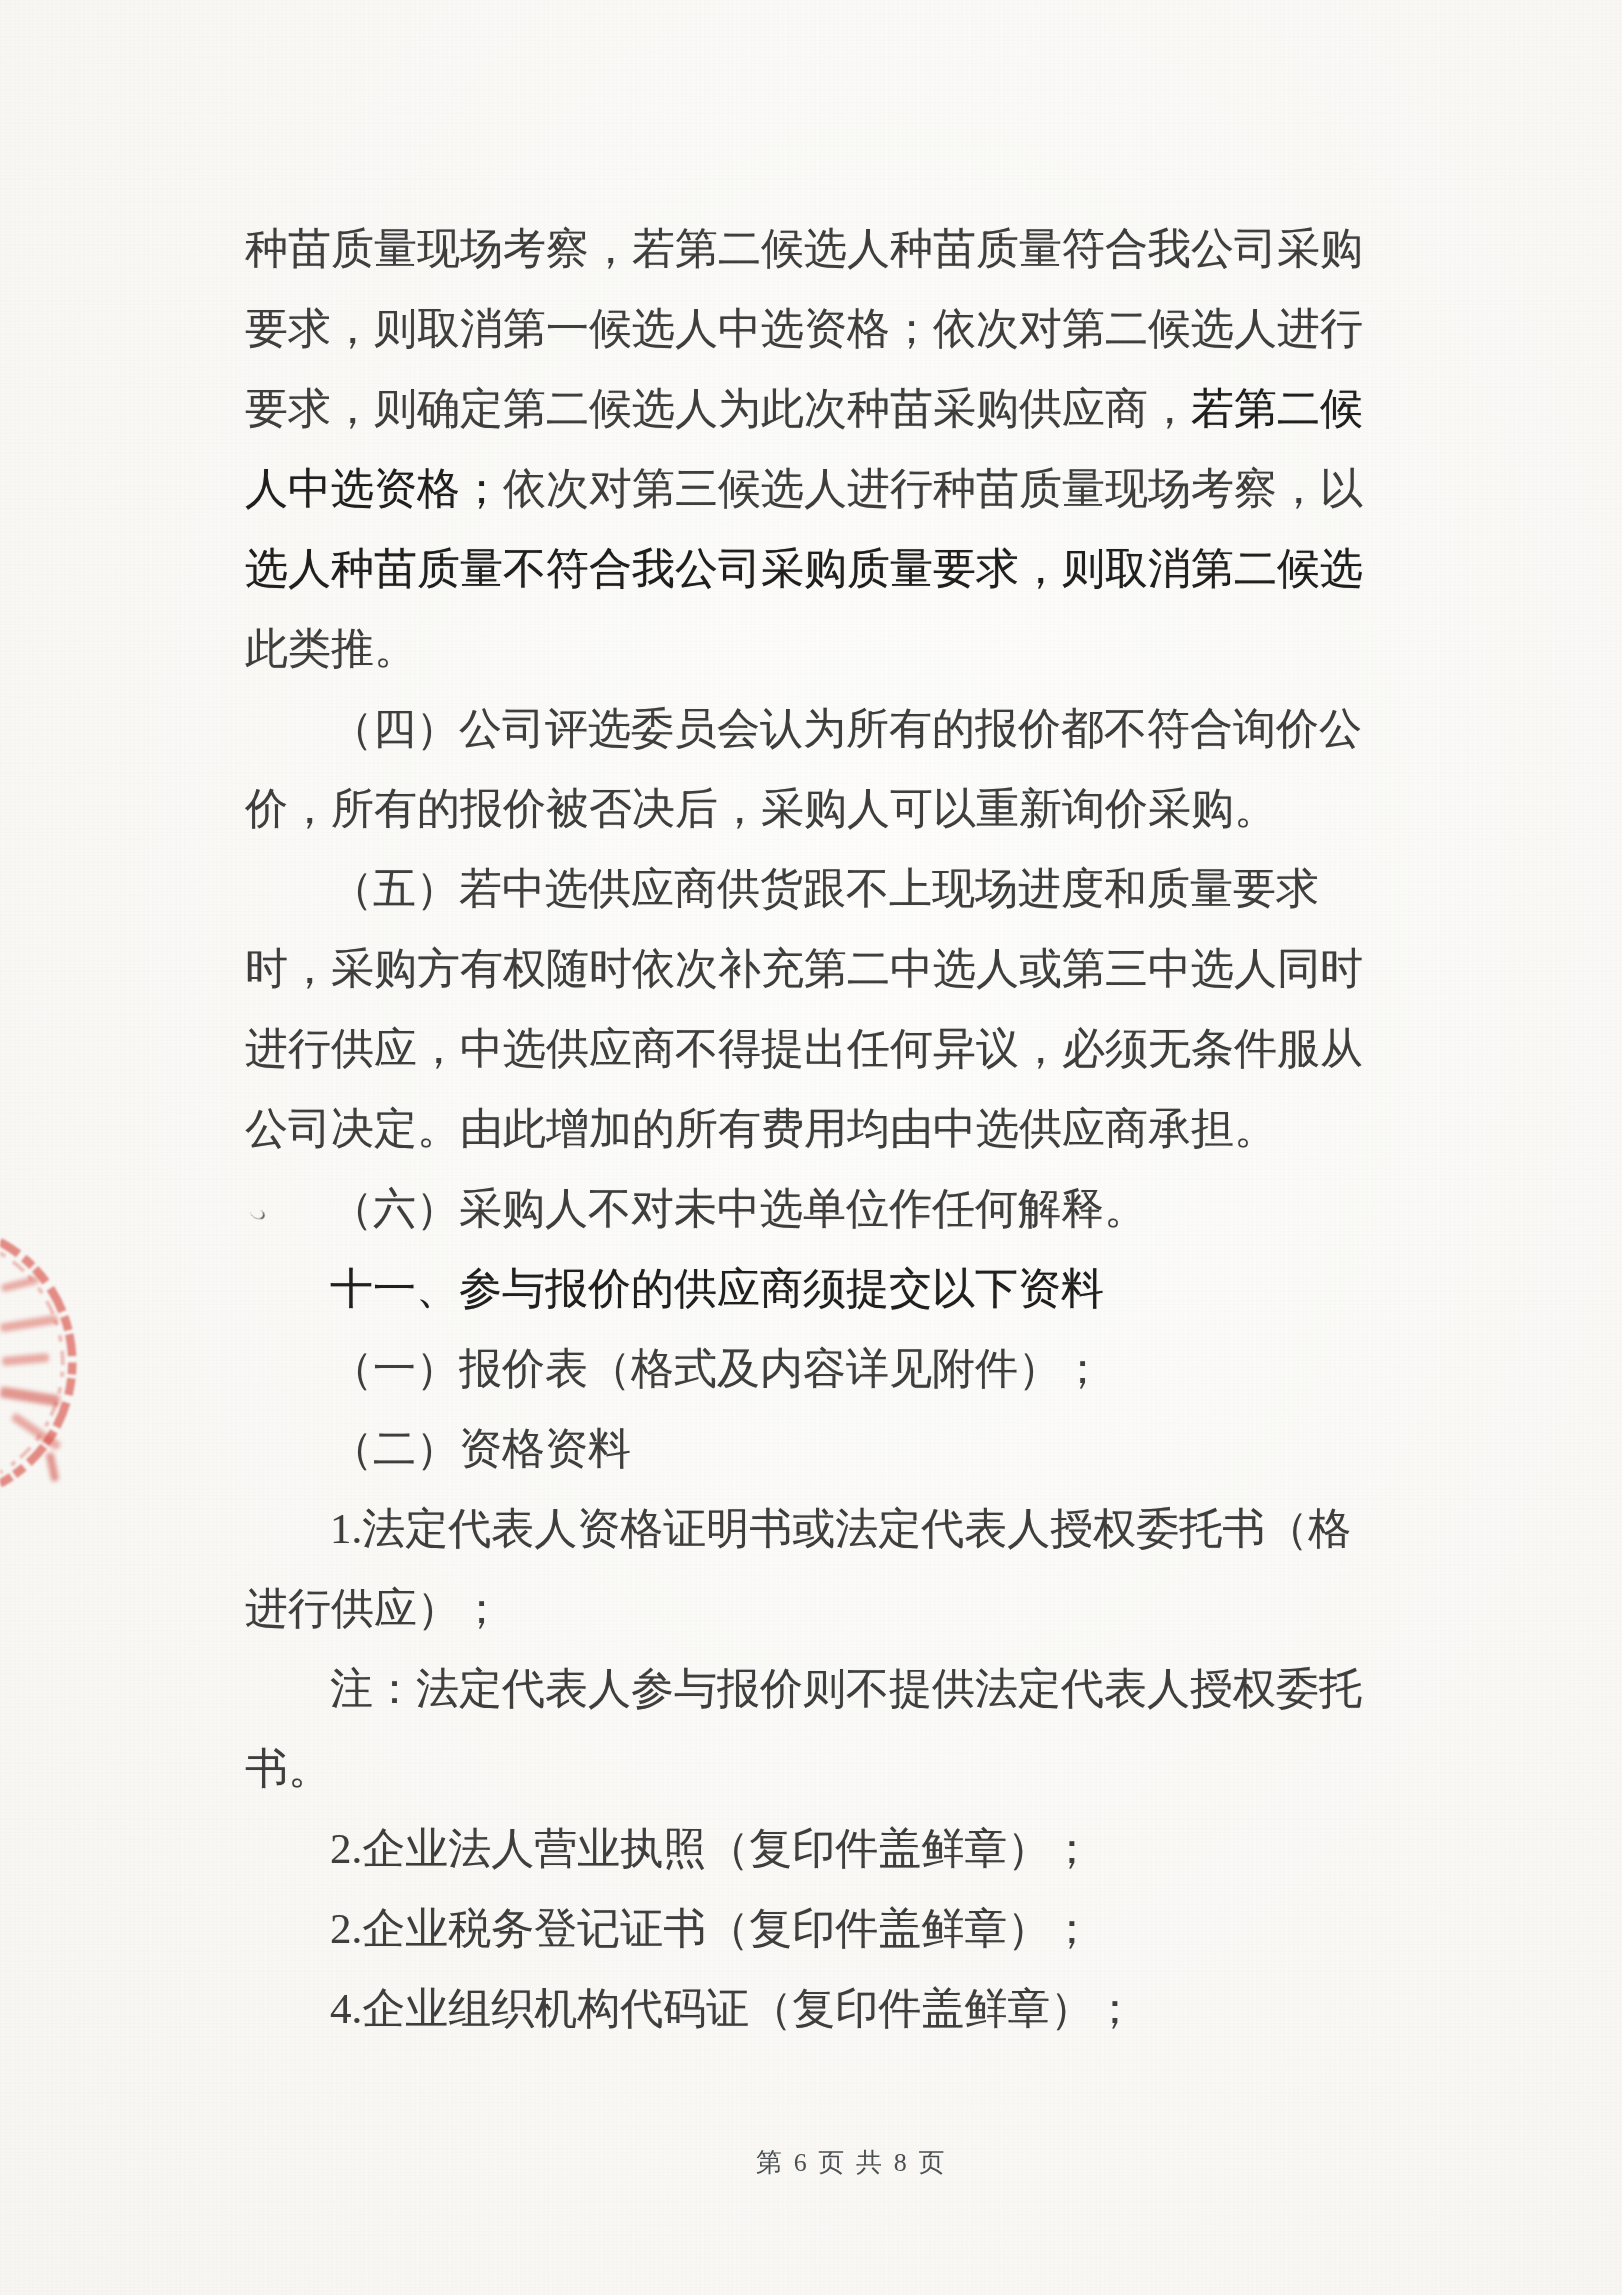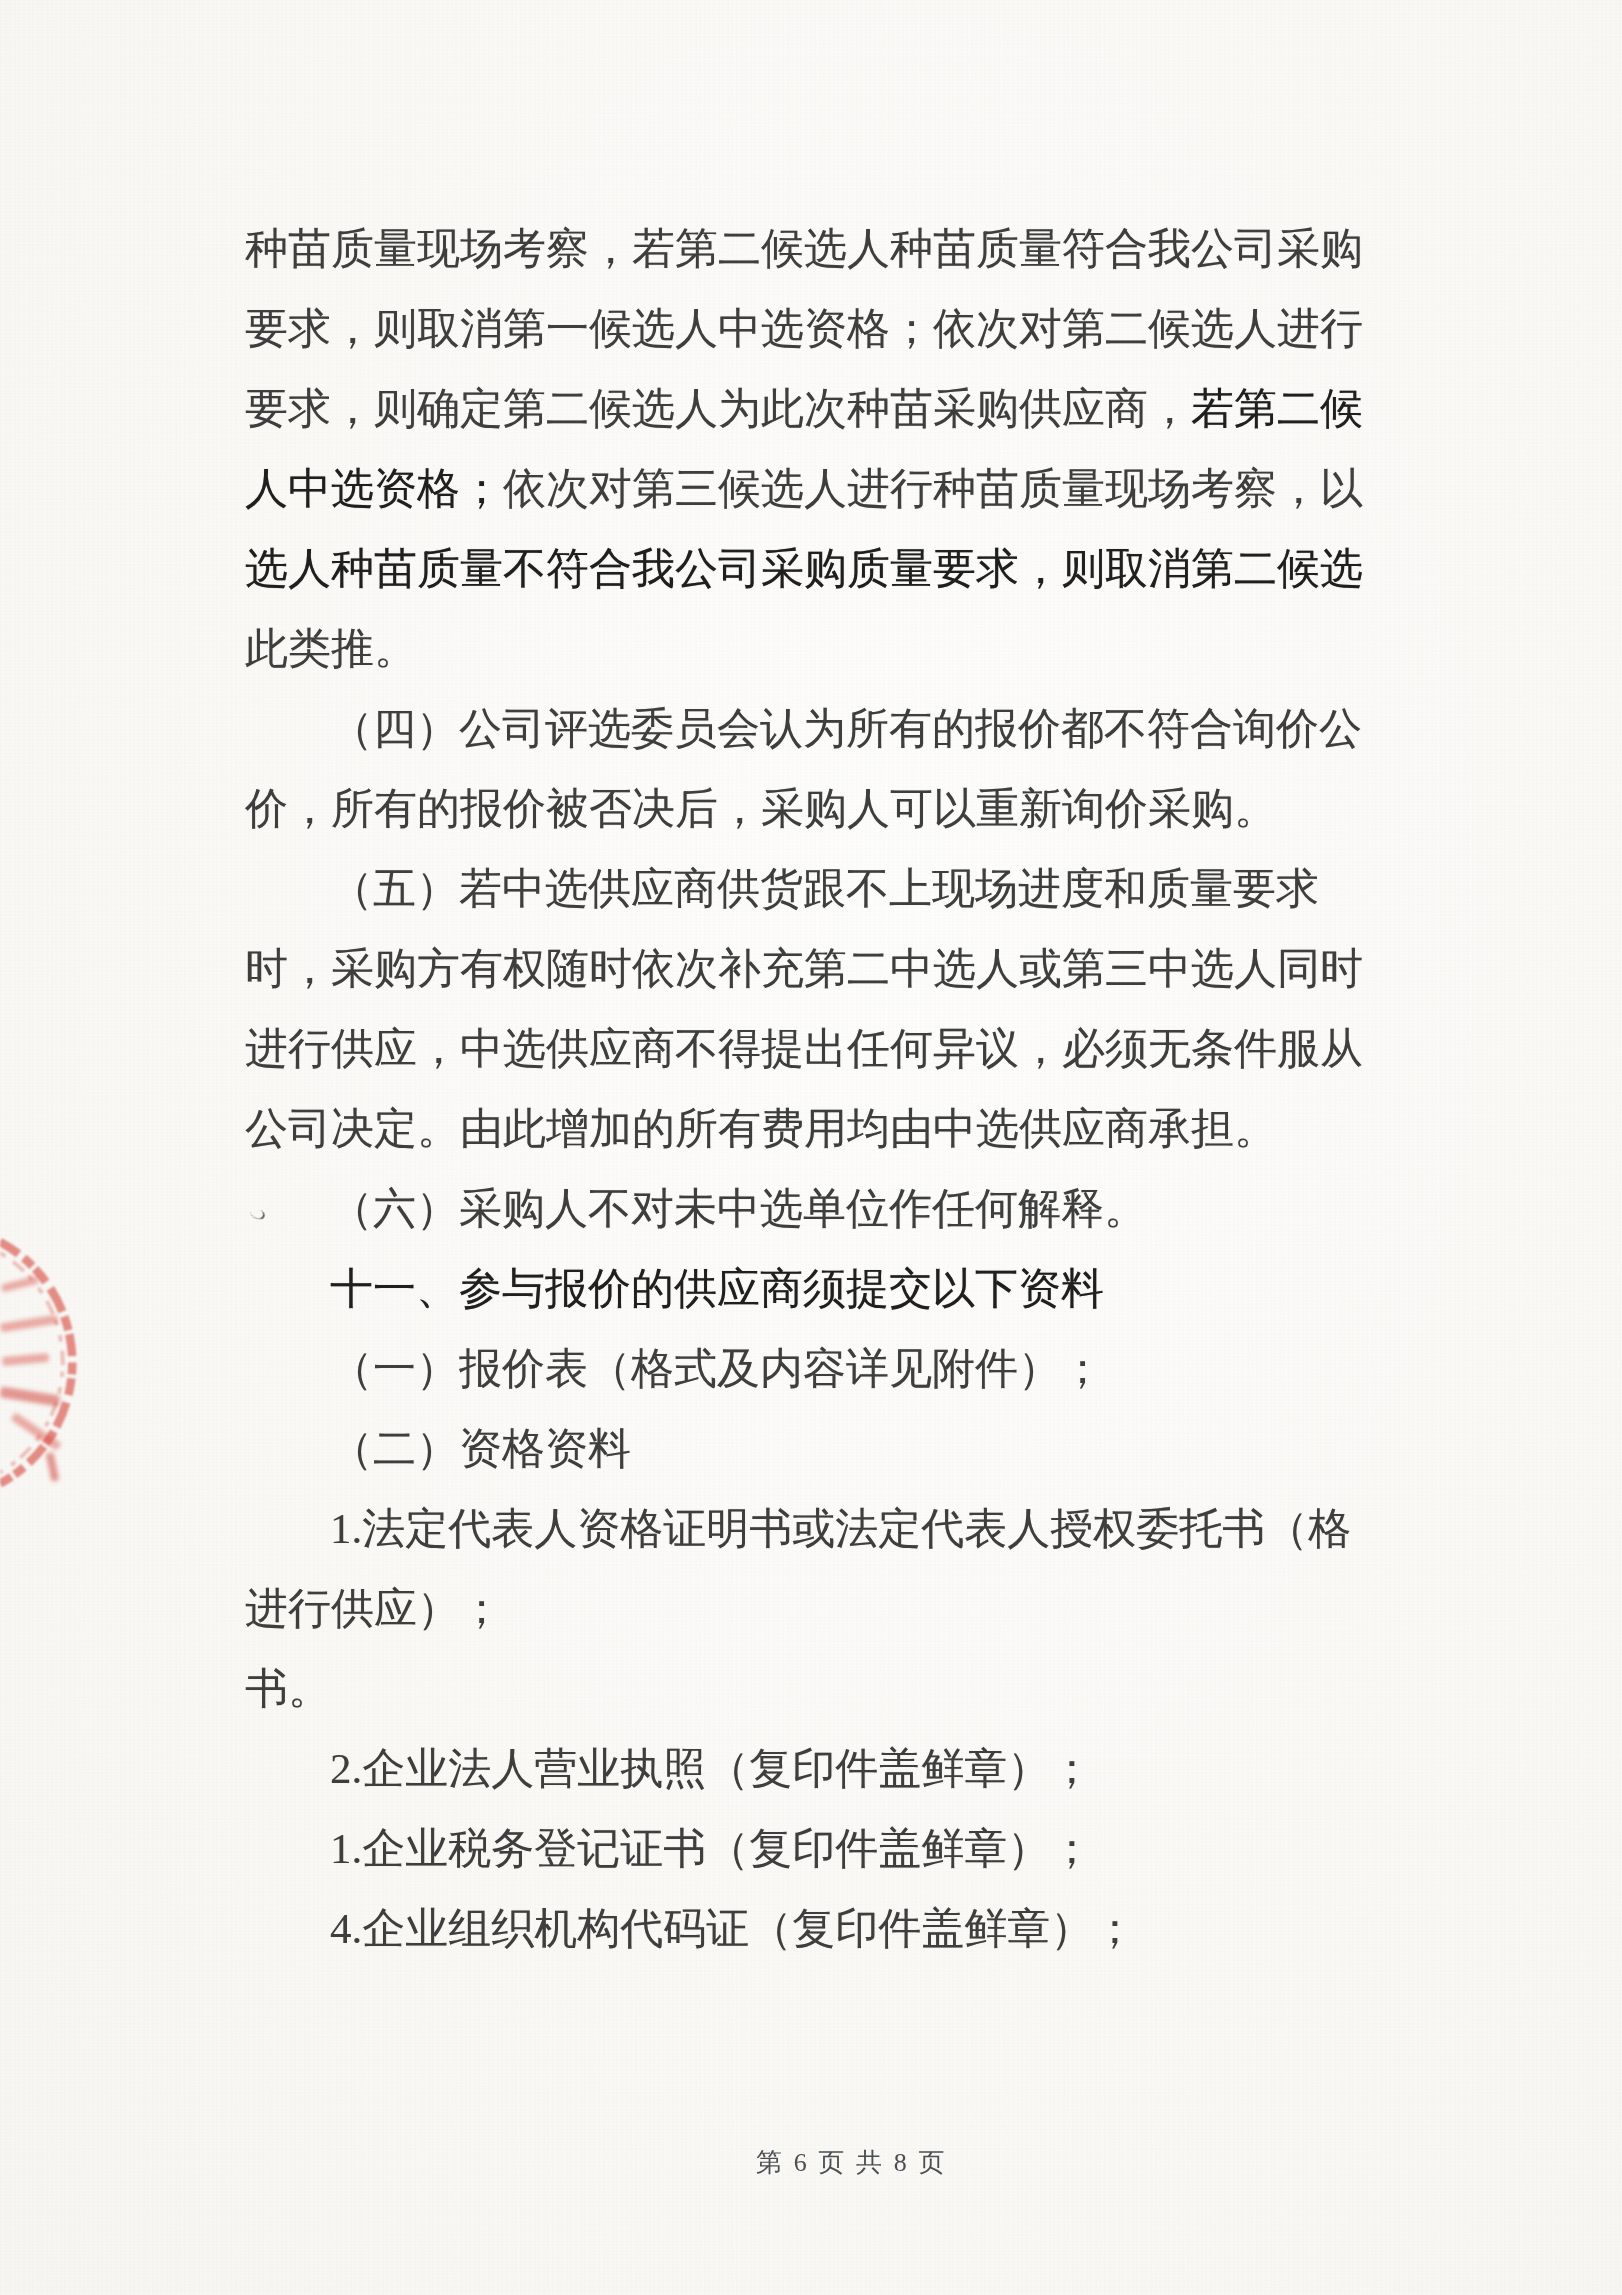--- a/index.html
+++ b/index.html
@@ -86,22 +86,23 @@
       <div class="line indent"><span>（五）若中选供应商供货跟不上现场进度和质量要求</span></div>
       <div class="line"><span>时，采购方有权随时依次补充第二中选人或第三中选人同时</span></div>
       <div class="line"><span>进行供应，中选供应商不得提出任何异议，必须无条件服从</span></div>
       <div class="line"><span>公司决定。由此增加的所有费用均由中选供应商承担。</span></div>
       <div class="line indent"><span>（六）采购人不对未中选单位作任何解释。</span></div>
       <div class="line indent"><span class="bold">十一、参与报价的供应商须提交以下资料</span></div>
       <div class="line indent"><span>（一）报价表（格式及内容详见附件）；</span></div>
       <div class="line indent"><span>（二）资格资料</span></div>
       <div class="line indent"><span>1.法定代表人资格证明书或法定代表人授权委托书（格</span></div>
       <div class="line"><span>进行供应）；</span></div>
+      <div class="line indent"><span>注：法定代表人参与报价则不提供法定代表人授权委托</span></div>
       <div class="line"><span>书。</span></div>
       <div class="line indent"><span>2.企业法人营业执照（复印件盖鲜章）；</span></div>
-      <div class="line indent"><span>1.企业税务登记证书（复印件盖鲜章）；</span></div>
+      <div class="line indent"><span>2.企业税务登记证书（复印件盖鲜章）；</span></div>
       <div class="line indent"><span>4.企业组织机构代码证（复印件盖鲜章）；</span></div>
     </main>
 
   <div class="footer">第 6 页 共 8 页</div>
 
 </div>
 
 
 </body></html>

